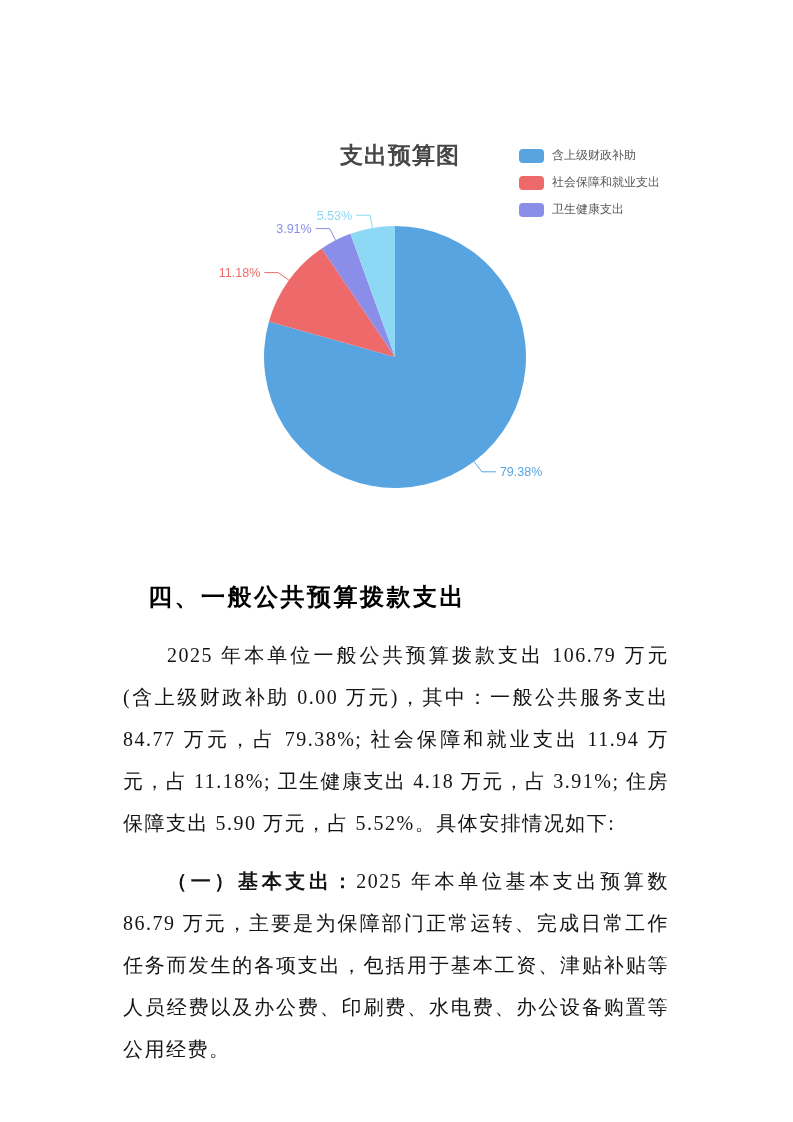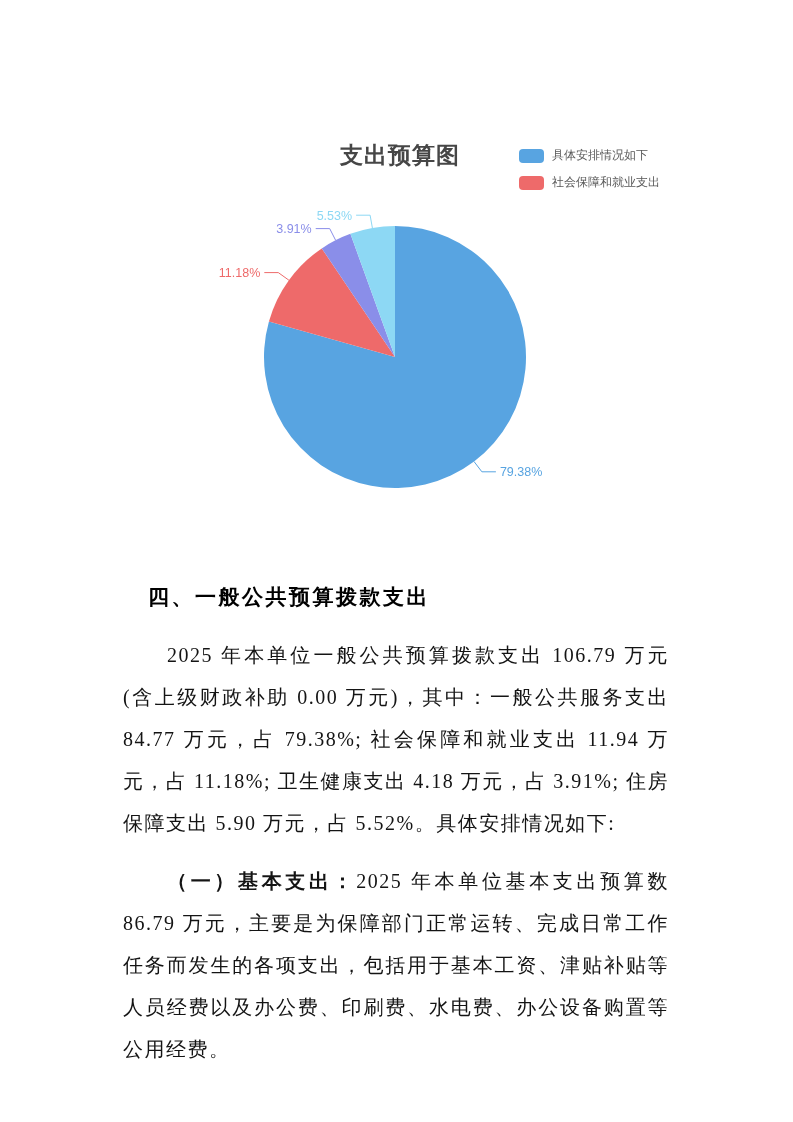--- a/index.html
+++ b/index.html
@@ -23,21 +23,21 @@
     font-size:12px;color:#595959;white-space:nowrap;
     font-family:"Liberation Sans",sans-serif;
   }
   .pie-svg{position:absolute;left:0;top:0;width:570px;height:400px;}
   
   .doc{
     position:absolute;left:107px;top:576px;width:578px;color:#141414;
   }
   .doc-heading{
     margin:0;font-family:"Liberation Sans",sans-serif;
-    font-size:21px;font-weight:bold;line-height:42px;
+    font-size:24px;font-weight:bold;line-height:42px;
     letter-spacing:2.5px;text-indent:41px;color:#000000;
   }
   .doc-para{
     margin:16px;font-family:"Liberation Serif","DejaVu Serif",serif;
     font-size:20px;line-height:42px;letter-spacing:1.5px;
     text-align:justify;text-justify:inter-ideograph;text-indent:2.2em;
   }
   .doc-para b{font-weight:bold;}
 </style>
 </head>
@@ -55,25 +55,29 @@
       <path d="M280,219 L206.78,110.38 A131,131 0 0 1 235.39,95.83 Z" fill="#8A8EE9"></path>
       <polyline points="220.6,102.2 214.7,90.6 200.7,90.6" fill="none" stroke="#8A8EE9" stroke-width="1"></polyline>
       <text x="196.7" y="95.1" text-anchor="end" fill="#8A8EE9" font-size="12.5" font-family="&quot;Liberation Sans&quot;, sans-serif">3.91%</text>
       <path d="M280,219 L235.39,95.83 A131,131 0 0 1 280.00,88.00 Z" fill="#8DD8F4"></path>
       <polyline points="257.4,90.0 255.1,77.2 241.1,77.2" fill="none" stroke="#8DD8F4" stroke-width="1"></polyline>
       <text x="237.1" y="81.7" text-anchor="end" fill="#8DD8F4" font-size="12.5" font-family="&quot;Liberation Sans&quot;, sans-serif">5.53%</text>
     </svg>
   <div class="legend">
       <div class="legend-row">
         <span class="legend-swatch" style="background: rgb(88, 164, 225);"></span>
-        <span class="legend-label">具体安排情况如下</span>
+        <span class="legend-label">含上级财政补助</span>
       </div>
       <div class="legend-row">
         <span class="legend-swatch" style="background: rgb(238, 106, 106);"></span>
         <span class="legend-label">社会保障和就业支出</span>
+      </div>
+      <div class="legend-row">
+        <span class="legend-swatch" style="background: rgb(138, 142, 233);"></span>
+        <span class="legend-label">卫生健康支出</span>
       </div>
     </div>
 </div>
 
 <div class="doc">
   <h3 class="doc-heading">四、一般公共预算拨款支出</h3>
   <p class="doc-para">2025 年本单位一般公共预算拨款支出 106.79 万元(含上级财政补助 0.00 万元)，其中：一般公共服务支出 84.77 万元，占 79.38%; 社会保障和就业支出 11.94 万元，占 11.18%; 卫生健康支出 4.18 万元，占 3.91%; 住房保障支出 5.90 万元，占 5.52%。具体安排情况如下:</p>
   <p class="doc-para"><b>（一）基本支出：</b><span>2025 年本单位基本支出预算数 86.79 万元，主要是为保障部门正常运转、完成日常工作任务而发生的各项支出，包括用于基本工资、津贴补贴等人员经费以及办公费、印刷费、水电费、办公设备购置等公用经费。</span></p>
 </div>
 

